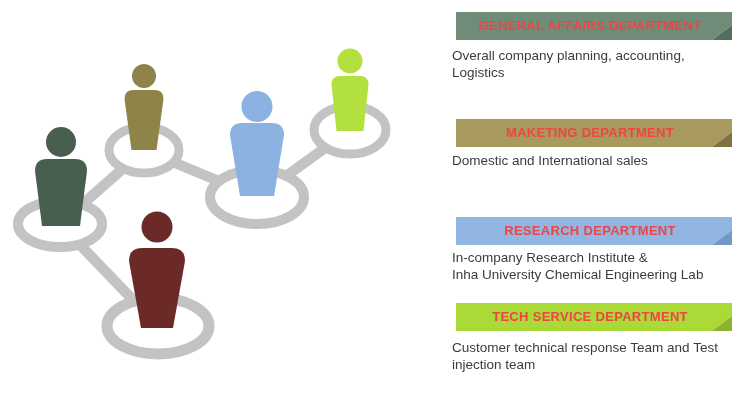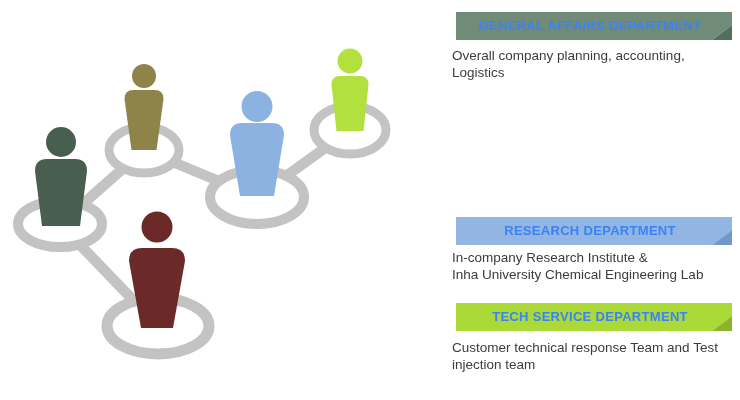--- a/index.html
+++ b/index.html
@@ -39,21 +39,21 @@
     bottom: 0;
     width: 20px;
     height: 15px;
     clip-path: polygon(100% 0, 0 100%, 100% 100%);
   }
   .banner-title {
     position: absolute;
     inset: 0;
     line-height: 28px;
     text-align: center;
-    color: #3b82f6;
+    color: #ef4444;
     font-size: 13px;
     font-weight: bold;
     letter-spacing: 0.3px;
     padding-right: 8px;
   }
   .dept-desc {
     position: absolute;
     left: -4px;
     width: 300px;
     font-size: 13.5px;
@@ -117,20 +117,28 @@
   <div class="dept-section" style="top:12px;">
     <div class="banner">
       <div class="banner-main" style="background-color: rgb(112, 140, 121);"></div>
       <div class="banner-fold" style="background-color: rgb(82, 110, 94);"></div>
       <div class="banner-title">GENERAL AFFAIRS DEPARTMENT</div>
     </div>
     <div class="dept-desc" id="desc-1">Overall company planning, accounting,
 Logistics</div>
   </div>
 
+  <div class="dept-section" style="top:119px;">
+    <div class="banner">
+      <div class="banner-main" style="background-color: rgb(168, 154, 95);"></div>
+      <div class="banner-fold" style="background-color: rgb(126, 113, 64);"></div>
+      <div class="banner-title">MAKETING DEPARTMENT</div>
+    </div>
+    <div class="dept-desc" id="desc-2">Domestic and International sales</div>
+  </div>
 
   <div class="dept-section" style="top:217px;">
     <div class="banner">
       <div class="banner-main" style="background-color: rgb(146, 181, 226);"></div>
       <div class="banner-fold" style="background-color: rgb(114, 152, 201);"></div>
       <div class="banner-title">RESEARCH DEPARTMENT</div>
     </div>
     <div class="dept-desc" id="desc-3">In-company Research Institute &amp;
 Inha University Chemical Engineering Lab</div>
   </div>

